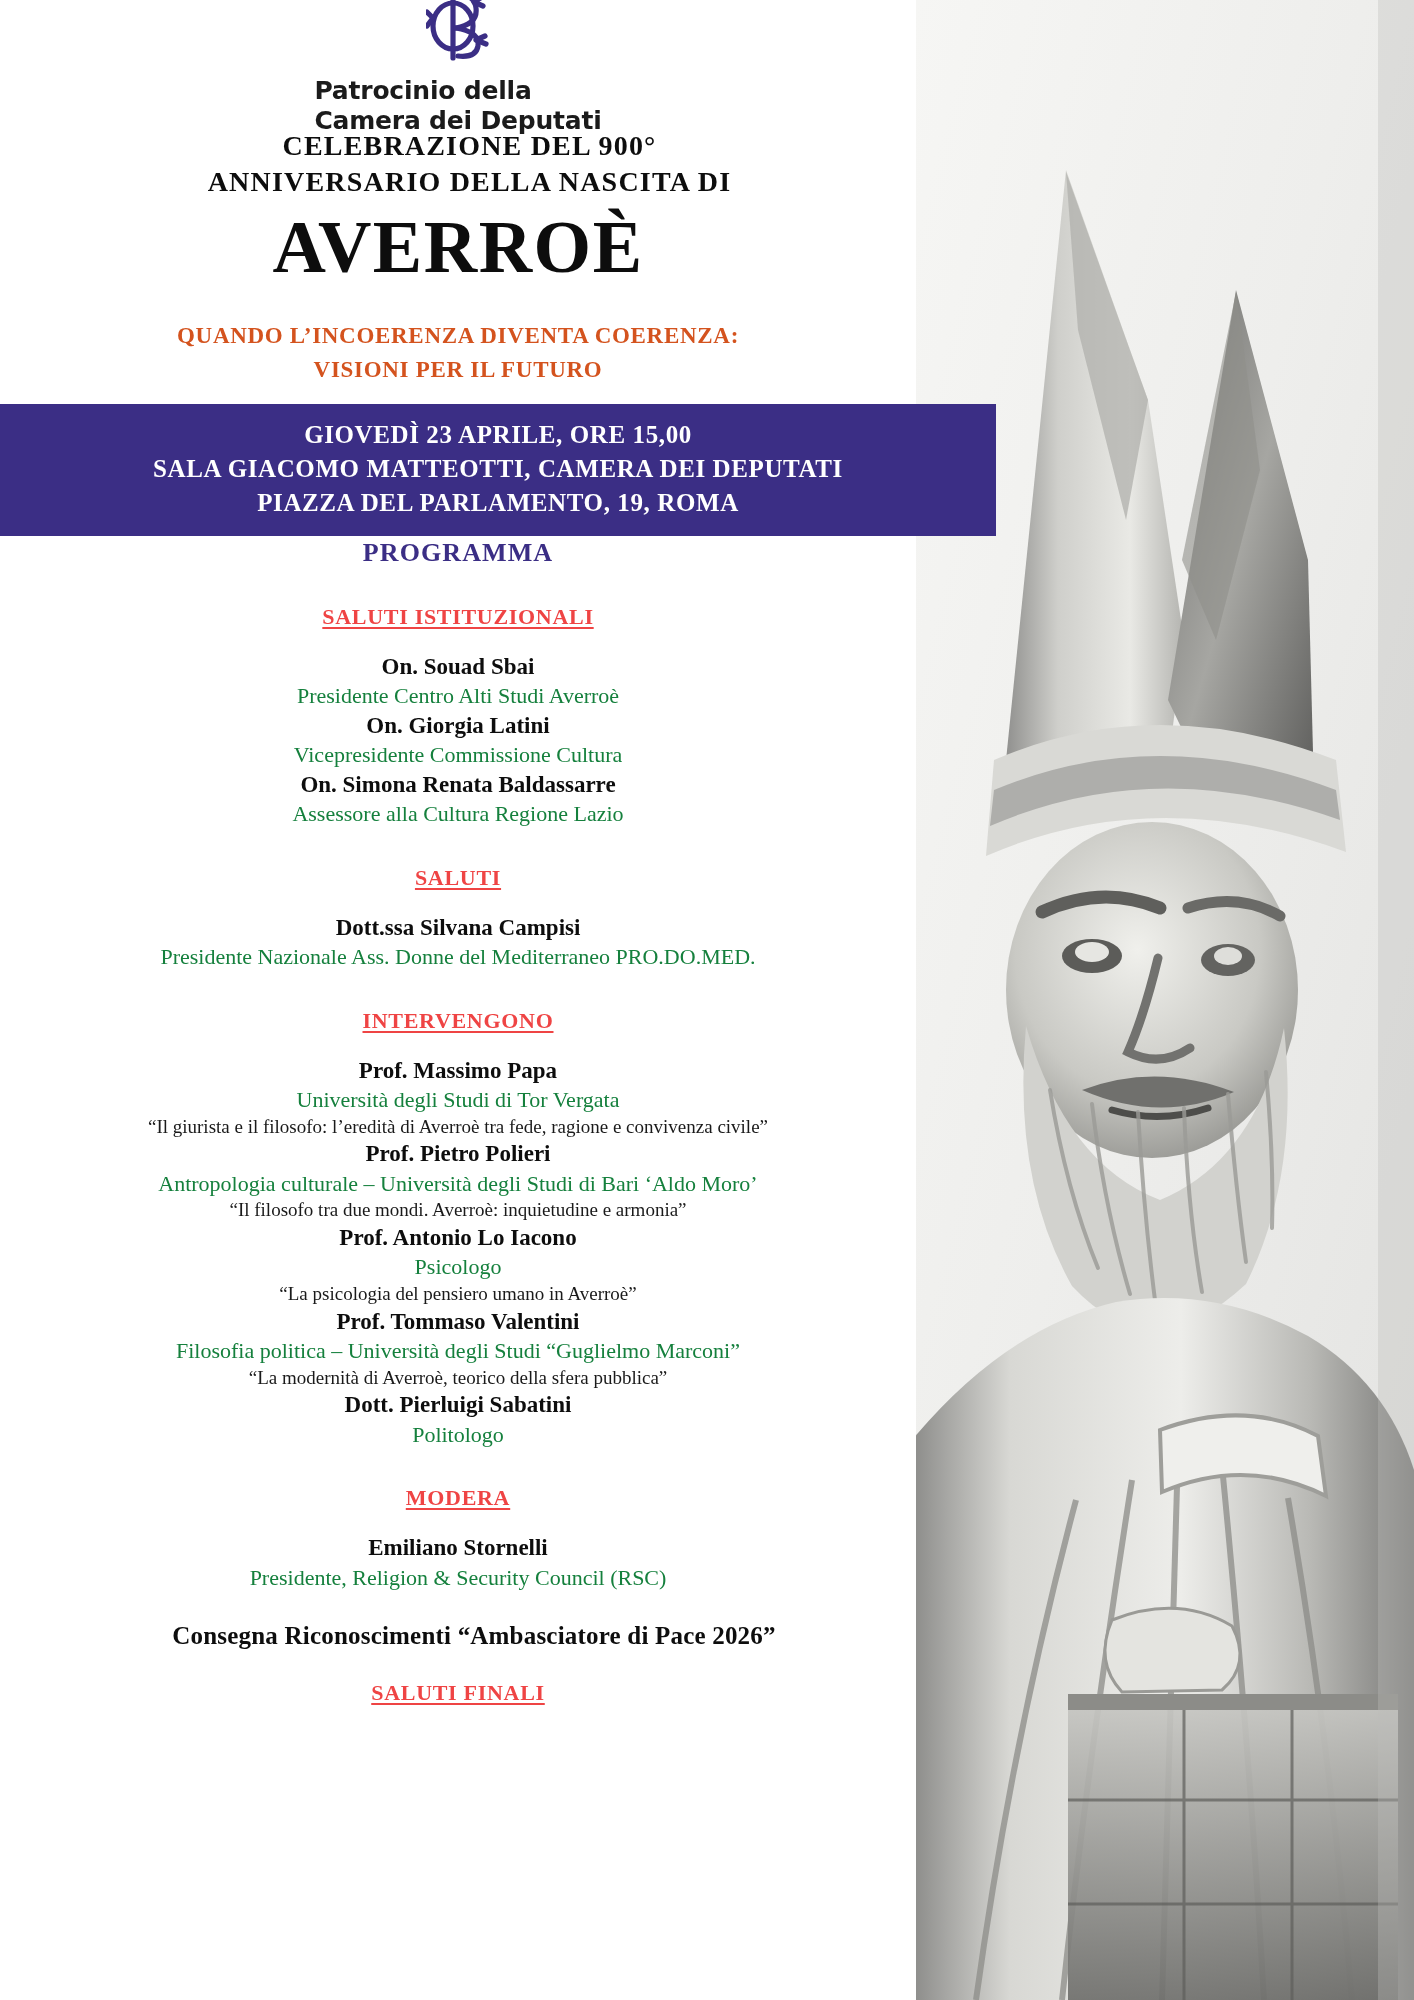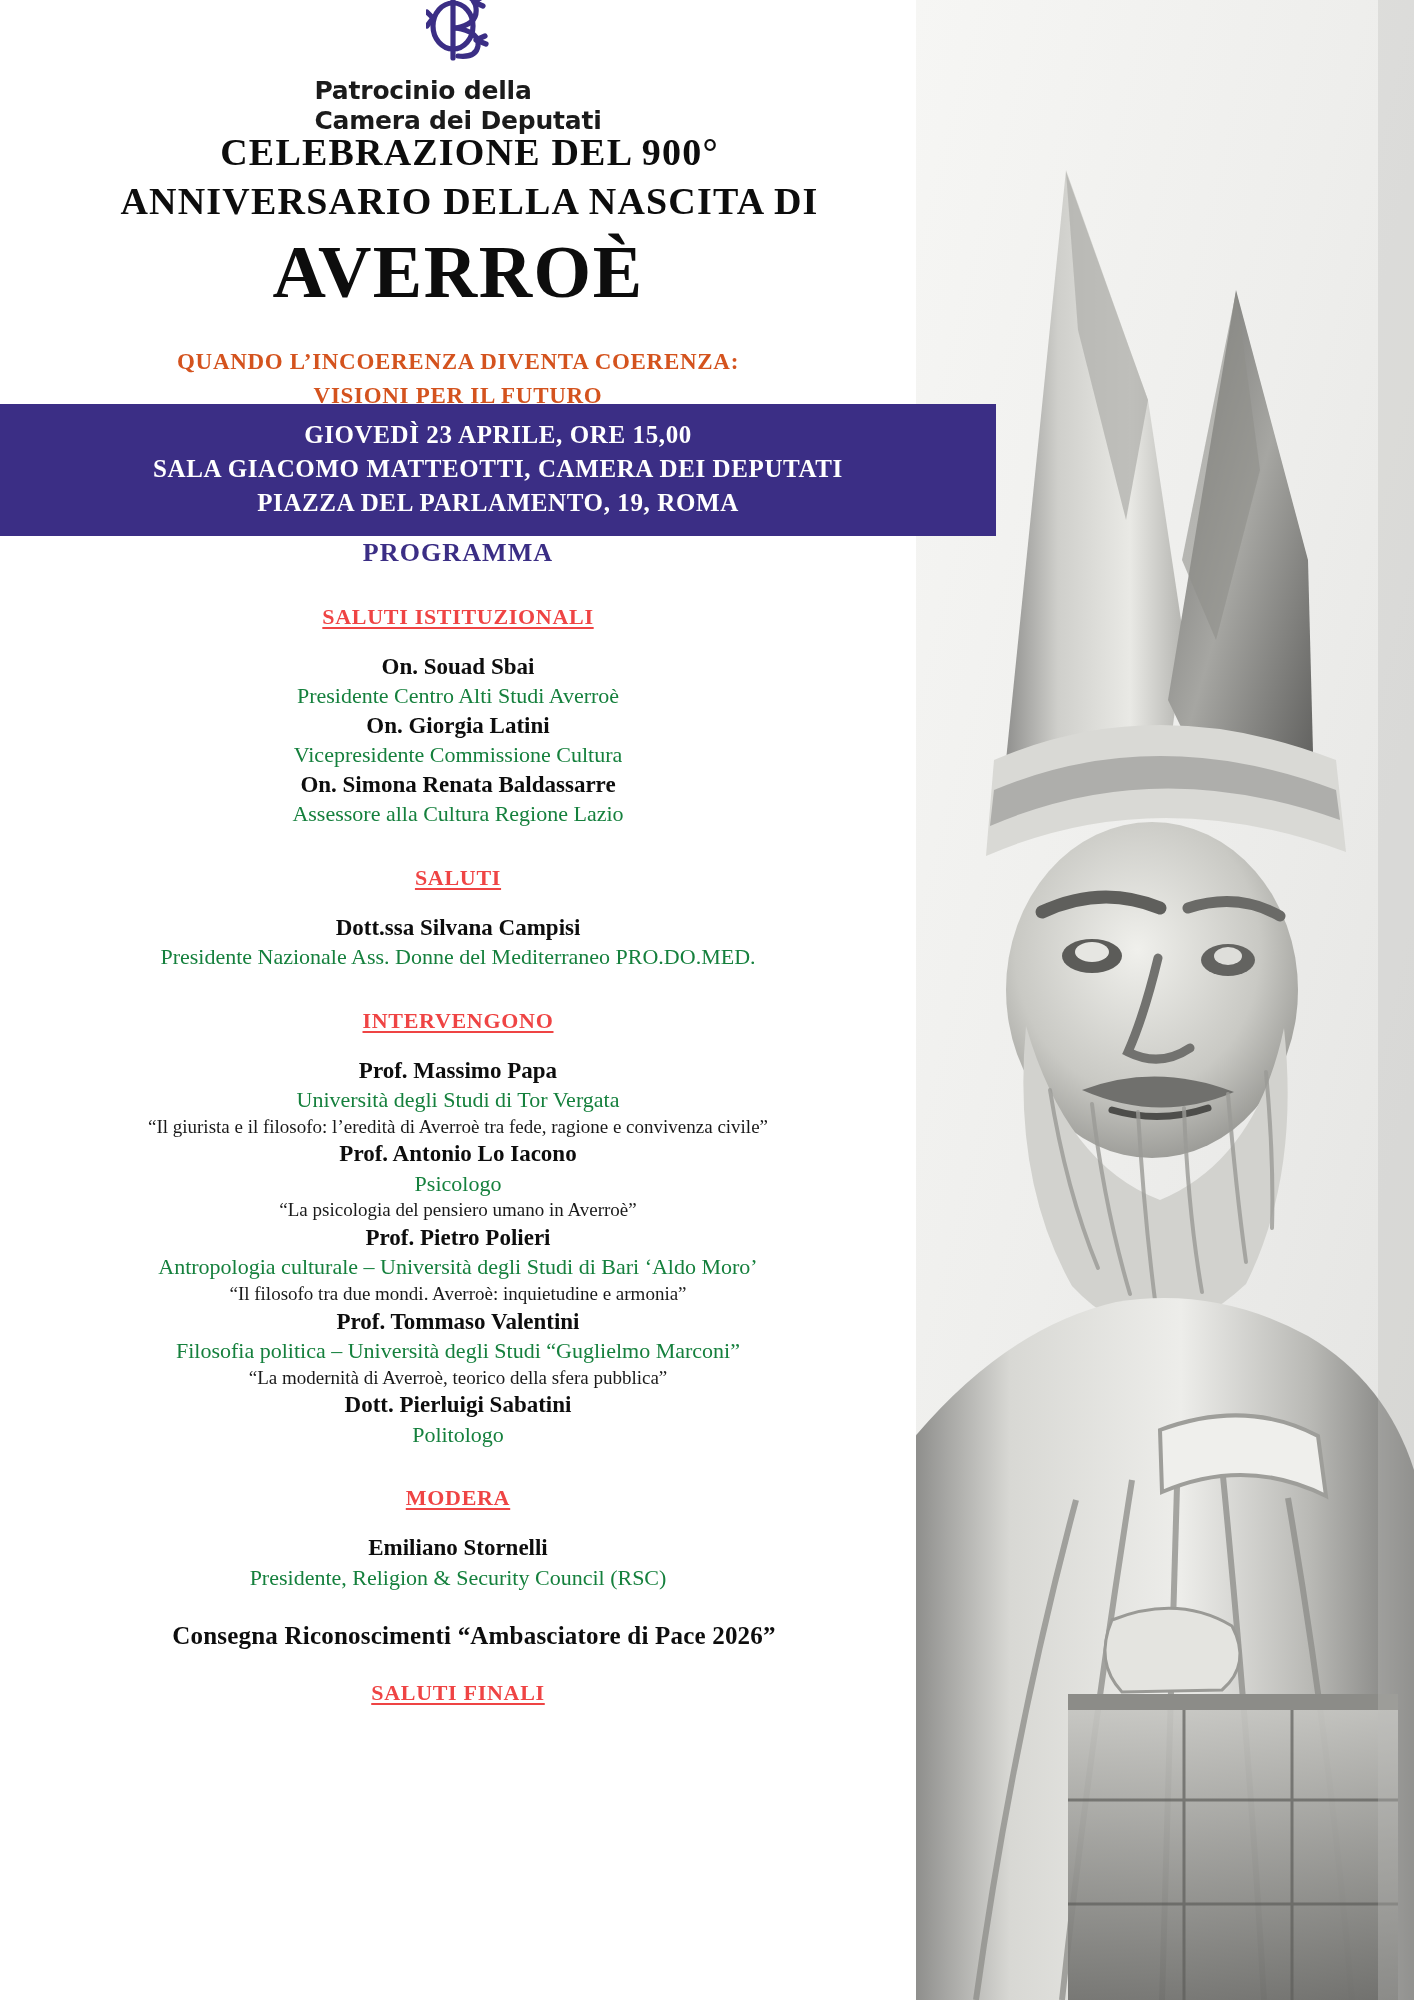--- a/index.html
+++ b/index.html
@@ -57,21 +57,21 @@
     color: #1b1b1b;
     letter-spacing: -0.2px;
   }
 
   
   #title-block {
     text-align: center;
     margin-top: 36px;
   }
   .title-line {
-    font-size: 38px;
+    font-size: 28px;
     font-weight: bold;
     letter-spacing: 1.2px;
     line-height: 1.28;
     color: #0d0d0d;
     margin-left: 23px;
   }
   #main-name {
     font-size: 74px;
     font-weight: bold;
     letter-spacing: 1.5px;
@@ -332,30 +332,30 @@
     </div>
 
     <div class="section-head sec-gap-lg">INTERVENGONO</div>
     <div class="group">
       <div class="person">
         <div class="person-name">Prof. Massimo Papa</div>
         <div class="person-role">Università degli Studi di Tor Vergata</div>
         <div class="person-talk">“Il giurista e il filosofo: l’eredità di Averroè tra fede, ragione e convivenza civile”</div>
       </div>
       <div class="person">
+        <div class="person-name">Prof. Pietro Polieri</div>
+        <div class="person-role">Antropologia culturale – Università degli Studi di Bari ‘Aldo Moro’</div>
+        <div class="person-talk">“Il filosofo tra due mondi. Averroè: inquietudine e armonia”</div>
+      </div>
+      <div class="person">
         <div class="person-name">Prof. Antonio Lo Iacono</div>
         <div class="person-role">Psicologo</div>
         <div class="person-talk">“La psicologia del pensiero umano in Averroè”</div>
       </div>
       <div class="person">
-        <div class="person-name">Prof. Pietro Polieri</div>
-        <div class="person-role">Antropologia culturale – Università degli Studi di Bari ‘Aldo Moro’</div>
-        <div class="person-talk">“Il filosofo tra due mondi. Averroè: inquietudine e armonia”</div>
-      </div>
-      <div class="person">
         <div class="person-name">Prof. Tommaso Valentini</div>
         <div class="person-role">Filosofia  politica – Università degli Studi “Guglielmo Marconi”</div>
         <div class="person-talk">“La modernità di Averroè, teorico della sfera pubblica”</div>
       </div>
       <div class="person">
         <div class="person-name">Dott. Pierluigi Sabatini</div>
         <div class="person-role">Politologo</div>
       </div>
     </div>
 

